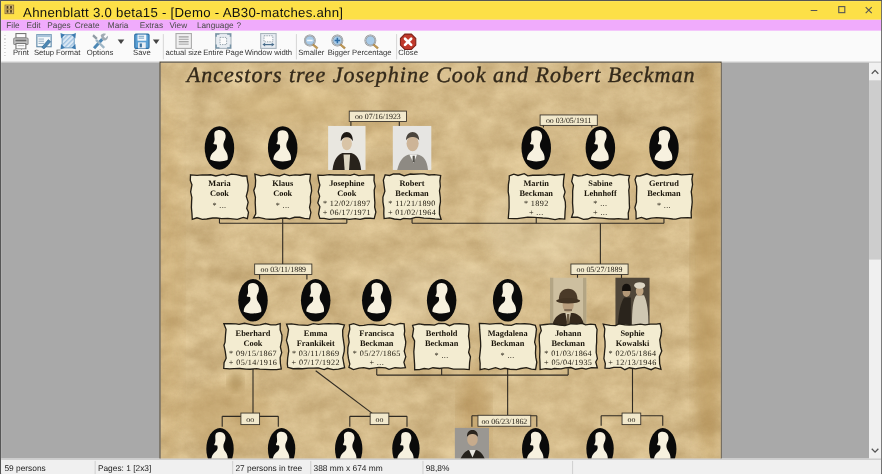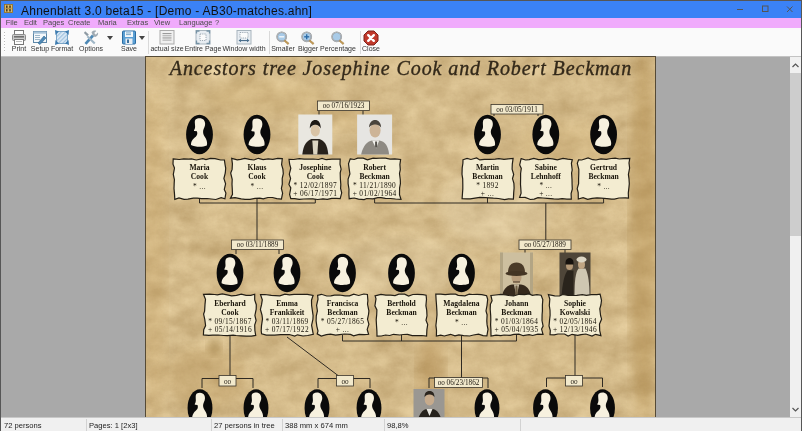--- a/index.html
+++ b/index.html
@@ -1,19 +1,19 @@
 <!DOCTYPE html>
 <html><head><meta charset="utf-8"><style>
 html,body{margin:0;padding:0}
 body{width:802px;height:431px;position:relative;font-family:"Liberation Sans",sans-serif;overflow:hidden;background:#fff}
 .win{position:absolute;left:0;top:0;width:800px;height:429px;border:1px solid #565656}
 </style></head><body>
 <div class="win">
 
- <div style="position:absolute;left:0;top:0;width:800px;height:17px;background:#3b82f6">
+ <div style="position:absolute;left:0;top:0;width:800px;height:17px;background:#fde047">
   <svg width="9" height="9" style="position:absolute;left:3px;top:3px" viewBox="0 0 9 9">
         <rect width="9" height="9" fill="#c2a35c"></rect>
         <rect x="0.5" y="0.5" width="8" height="8" fill="#d8bc74" stroke="#8a6d2f" stroke-width="0.8"></rect>
         <rect x="2" y="1.5" width="1.6" height="6" fill="#4a3a1a"></rect>
         <rect x="5.2" y="1.5" width="1.6" height="6" fill="#4a3a1a"></rect>
         <rect x="1.5" y="3.8" width="6" height="1.4" fill="#b59243"></rect>
       </svg>
   <span style="position:absolute;left:20px;top:3px;font-size:12px;letter-spacing:0.25px;color:#111">Ahnenblatt 3.0 beta15 - [Demo - AB30-matches.ahn]</span>
   <svg width="70" height="17" style="position:absolute;left:728px;top:0" viewBox="0 0 70 17">
    <line x1="8" y1="8.5" x2="14" y2="8.5" stroke="#555" stroke-width="1"></line>
@@ -396,21 +396,21 @@
           <path d="M2.5,7 L5.5,4 L8.5,7" fill="none" stroke="#555" stroke-width="1.2"></path>
         </svg>
    <div style="position:absolute;left:0px;top:16px;width:11px;height:163px;background:#cdcdcd"></div>
    <svg width="11" height="11" style="position:absolute;top:347px" viewBox="0 0 11 11">
           <path d="M2.5,4 L5.5,7 L8.5,4" fill="none" stroke="#555" stroke-width="1.2"></path>
         </svg>
   </div>
  </div>
 
  <div style="position:absolute;left:0;top:416px;width:800px;height:13px;background:#f0f0f0;border-top:1px solid #c8c8c8;font-size:7.6px;color:#222">
-      <span style="position:absolute;left:3px;top:3px">72 persons</span>
+      <span style="position:absolute;left:3px;top:3px">59 persons</span>
       <span style="position:absolute;left:88px;top:3px">Pages: 1 [2x3]</span>
       <span style="position:absolute;left:213px;top:3px">27 persons in tree</span>
       <span style="position:absolute;left:284px;top:3px">388 mm x 674 mm</span>
       <span style="position:absolute;left:386px;top:3px">98,8%</span>
       <div style="position:absolute;left:85px;top:1px;width:1px;height:12px;background:#d2d2d2"></div>
       <div style="position:absolute;left:210px;top:1px;width:1px;height:12px;background:#d2d2d2"></div>
       <div style="position:absolute;left:281px;top:1px;width:1px;height:12px;background:#d2d2d2"></div>
       <div style="position:absolute;left:383px;top:1px;width:1px;height:12px;background:#d2d2d2"></div>
       <div style="position:absolute;left:519px;top:1px;width:1px;height:12px;background:#d2d2d2"></div>
     </div>

